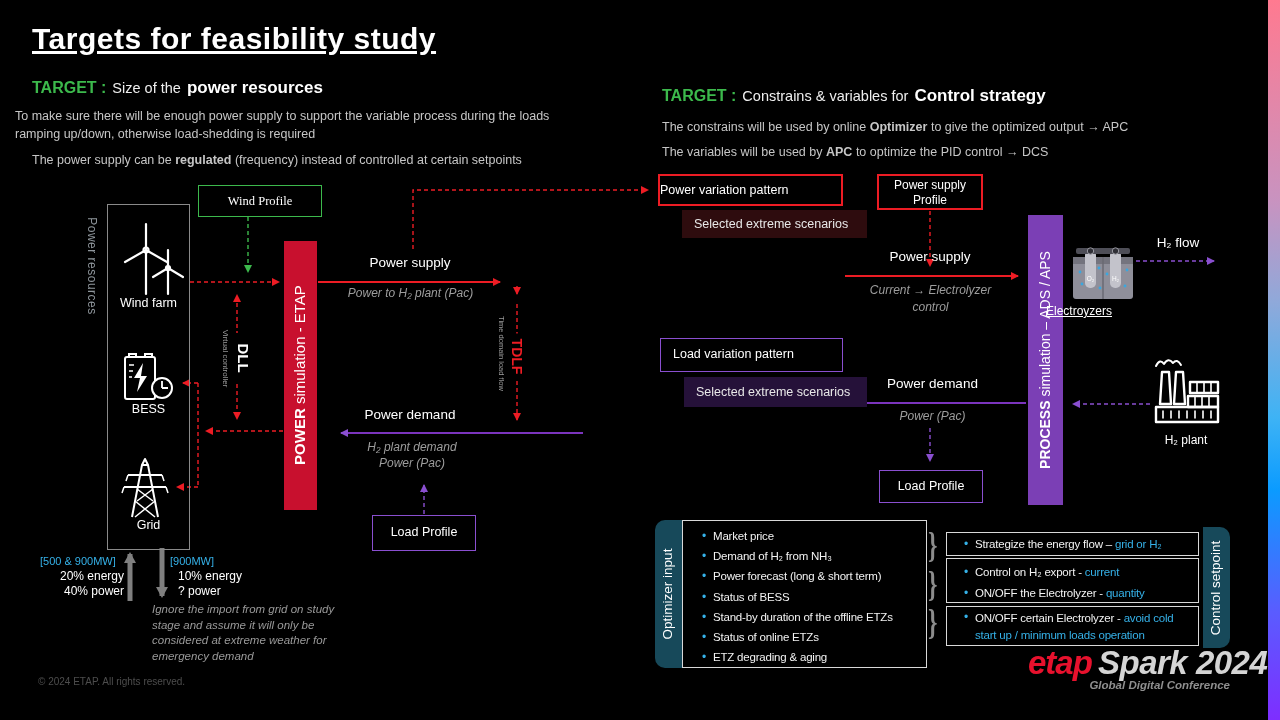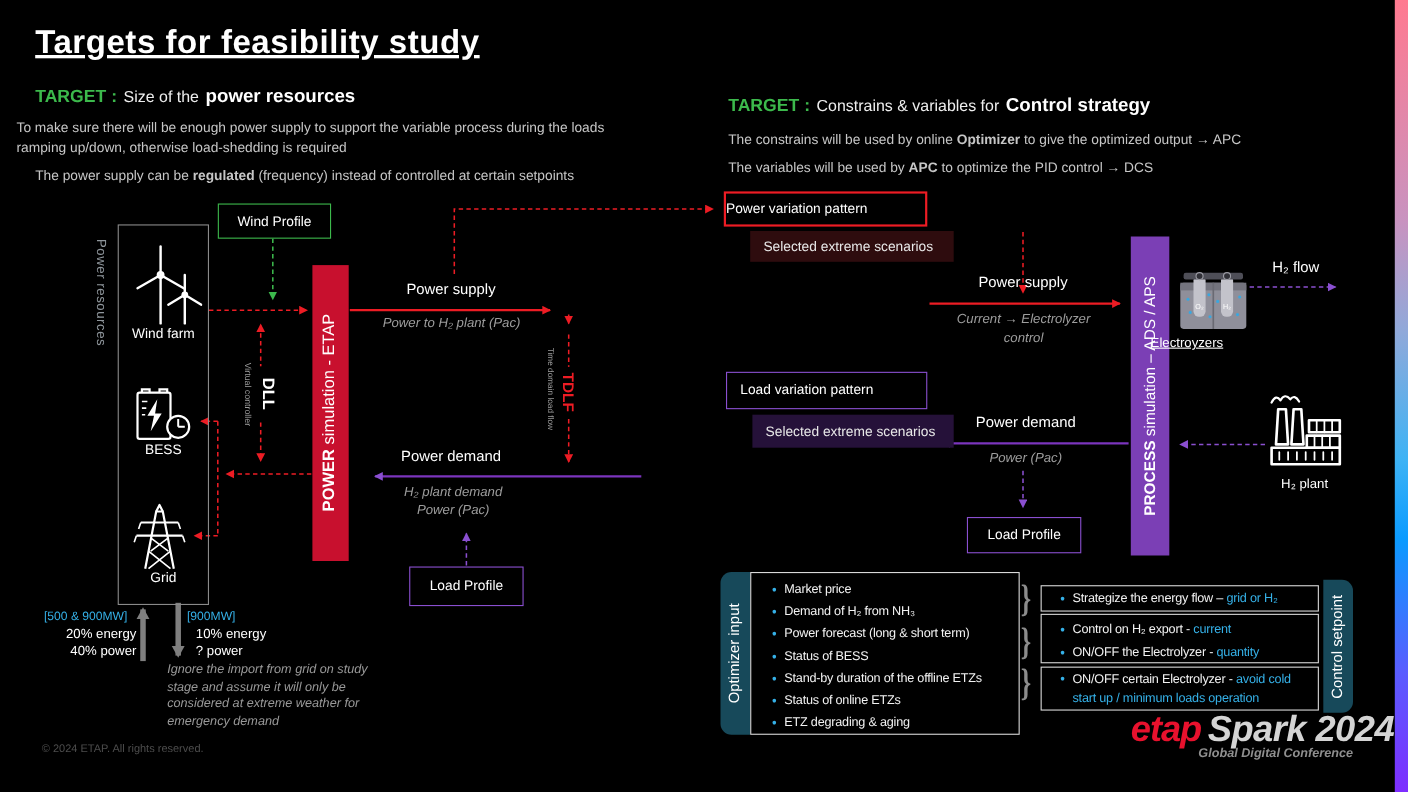--- a/index.html
+++ b/index.html
@@ -142,21 +142,21 @@
     <g stroke="#fff" stroke-width="2" fill="none" stroke-linejoin="round">
       <path d="M16,62 L26,10 H32 L42,62"></path>
       <path d="M26,10 L29,4 L32,10"></path>
       <path d="M12,20 H46 M8,32 H50"></path>
       <path d="M12,20 L10,26 M46,20 L48,26 M8,32 L6,38 M50,32 L52,38" stroke-width="1.5"></path>
       <path d="M21,34 L37,46 M37,34 L21,46 M19,46 L39,62 M39,46 L19,62" stroke-width="1.5"></path>
     </g>
   </svg>
   <div class="abs ctr" style="left:107px;top:518px;width:83px;font-size:12.5px;">Grid</div>
 
-  <div class="box green-border ctr" style="left:198px;top:185px;width:103px;height:32px;line-height:30px;">Wind Profile</div>
+  <div class="box green-border ctr" style="left:198px;top:185px;width:124px;height:32px;line-height:30px;font-family:Liberation Serif, serif;">Wind Profile</div>
 
   <div class="abs" style="left:284px;top:241px;width:33px;height:269px;background:#C8102E;"></div>
   <div class="abs rotm90 vtext" style="left:170px;top:360px;width:260px;height:30px;line-height:30px;font-size:15px;">
     <b>POWER</b><span> simulation - ETAP</span>
   </div>
 
   <div class="abs rot90 vtext" style="left:218px;top:349px;width:50px;height:18px;line-height:18px;font-size:15px;font-weight:bold;background:#000;">DLL</div>
   <div class="abs rot90 vtext" style="left:180px;top:354px;width:90px;height:9px;line-height:9px;font-size:8px;color:#9d9d9d;">Virtual controller</div>
 
   <div class="abs ctr lbl" style="left:330px;top:255px;width:160px;">Power supply</div>
@@ -178,20 +178,21 @@
   </div>
   <div class="abs blue-note" style="left:170px;top:555px;">[900MW]</div>
   <div class="abs white-sm" style="left:178px;top:569px;">
     <div>10% energy</div>
     <div>? power</div>
   </div>
   <div class="abs note" style="left:152px;top:602px;width:205px;">Ignore the import from grid on study stage and assume it will only be considered at extreme weather for emergency demand</div>
 
   <div class="box red-border" style="left:658px;top:174px;width:185px;height:32px;line-height:28px;padding-left:0;">Power variation pattern</div>
   <div class="strip" style="left:658px;top:210px;width:185px;height:28px;line-height:28px;padding-left:12px;background:#2e0c0e;">Selected extreme scenarios</div>
+  <div class="box red-border ctr" style="left:877px;top:174px;width:106px;height:36px;font-size:12px;line-height:15px;padding-top:2px;">Power supply Profile</div>
 
   <div class="abs ctr lbl" style="left:845px;top:249px;width:170px;">Power supply</div>
   <div class="abs ctr sub" style="left:838px;top:283px;width:185px;">Current → Electrolyzer</div>
   <div class="abs ctr sub" style="left:838px;top:300px;width:185px;">control</div>
 
   <div class="abs" style="left:1028px;top:215px;width:35px;height:290px;background:#7B3FB5;"></div>
   <div class="abs rotm90 vtext" style="left:905px;top:345px;width:280px;height:30px;line-height:30px;font-size:14px;">
     <b>PROCESS</b><span> simulation – ADS / APS</span>
   </div>
 

